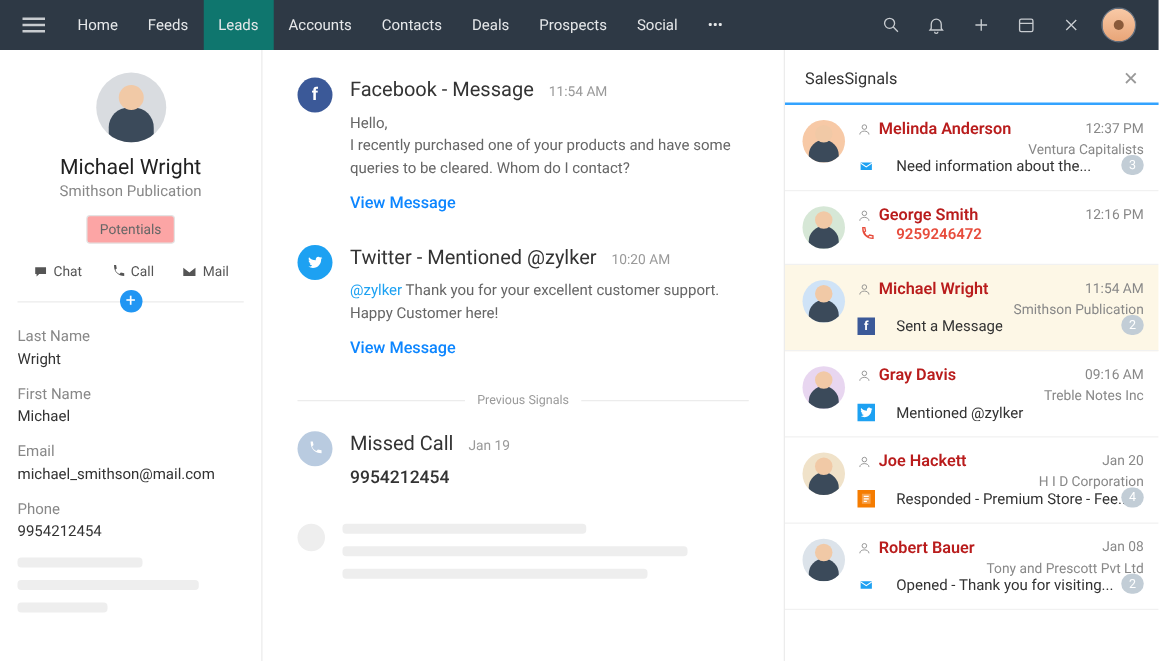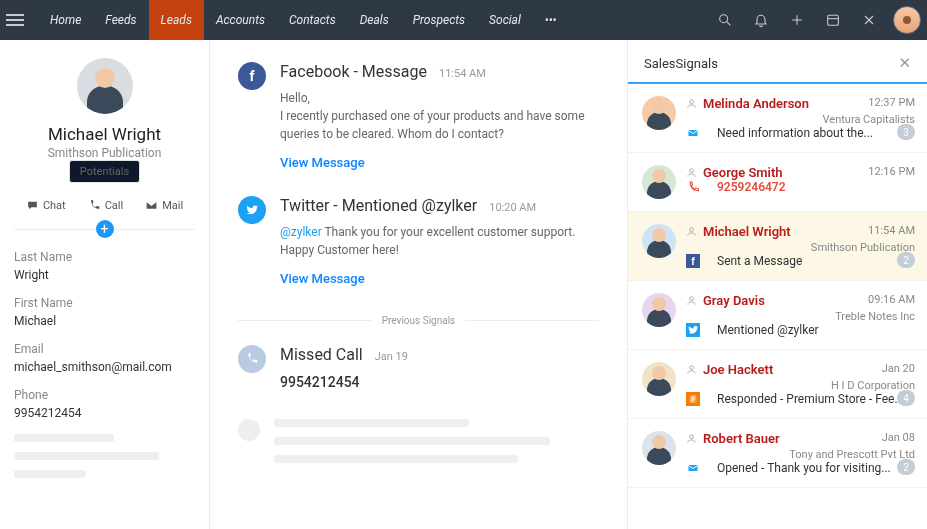--- a/index.html
+++ b/index.html
@@ -1,38 +1,38 @@
 <!DOCTYPE html>
 <html><head>
 <meta charset="utf-8">
 <style>
 *{box-sizing:border-box;margin:0;padding:0;font-family:-apple-system,BlinkMacSystemFont,"Segoe UI",Roboto,Arial,sans-serif;}
 body{width:927px;height:529px;background:#fff;overflow:hidden;font-size:13px;color:#333;}
-.topbar{height:40px;background:#2e3945;display:flex;align-items:center;padding:0 6px;color:#c8ccd0;font-style:italic;}
+.topbar{height:40px;background:#2e3945;display:flex;align-items:center;padding:0 18px;color:#c8ccd0;}
 .topbar .ham{width:18px;display:flex;flex-direction:column;gap:3px;cursor:pointer;margin-right:14px;}
 .topbar .ham span{height:2px;background:#c8ccd0;}
 .topbar .nav{display:flex;align-items:stretch;height:100%;}
 .topbar .nav a{padding:0 12px;display:flex;align-items:center;font-size:12px;cursor:pointer;color:#e6e8ea;}
-.topbar .nav a.active{background:#c2410c;}
+.topbar .nav a.active{background:#0f766e;}
 .topbar .sp{flex:1;}
 .topbar .ic{width:28px;height:28px;display:flex;align-items:center;justify-content:center;cursor:pointer;color:#c8ccd0;margin:0 4px;}
 .topbar .ic svg{width:16px;height:16px;fill:none;stroke:currentColor;stroke-width:1.6;}
 .topbar .bell{position:relative;}
 .topbar .bell::after{content:"";position:absolute;top:38px;left:50%;transform:translateX(-50%);border:6px solid transparent;border-bottom-color:#fff;}
 .topbar .avatar{width:28px;height:28px;border-radius:50%;background:linear-gradient(#f8c9a6,#e8a578);margin-left:6px;border:1px solid #647180;display:flex;align-items:center;justify-content:center;}
 .topbar .avatar .head{width:8px;height:8px;border-radius:50%;background:#8a5a3a;}
 
 .main{display:flex;height:489px;}
 .leftcol{width:210px;border-right:1px solid #ececec;display:flex;flex-direction:column;align-items:center;padding:18px 14px;}
 .leftcol .av{width:56px;height:56px;border-radius:50%;background:#d9dce0;display:flex;align-items:flex-end;justify-content:center;overflow:hidden;}
 .leftcol .av .body{width:36px;height:28px;background:#3b4a5a;border-radius:16px 16px 0 0;position:relative;}
 .leftcol .av .body::before{content:"";position:absolute;top:-18px;left:50%;transform:translateX(-50%);width:20px;height:20px;border-radius:50%;background:#f1c9a6;}
 .leftcol h2{margin-top:10px;font-weight:400;font-size:17px;color:#222;}
 .leftcol .org{font-size:12px;color:#888;margin-top:2px;}
-.leftcol .pot{font-size:11px;color:#666;background:#0f172a;border:1px solid #e3e3e3;padding:4px 10px;border-radius:3px;cursor:pointer;}
+.leftcol .pot{margin-top:12px;font-size:11px;color:#666;background:#fca5a5;border:1px solid #e3e3e3;padding:4px 10px;border-radius:3px;cursor:pointer;}
 .leftcol .comm{display:flex;gap:22px;margin-top:16px;color:#555;font-size:11px;}
 .leftcol .comm span{display:flex;align-items:center;gap:4px;cursor:pointer;}
 .leftcol .comm svg{width:13px;height:13px;fill:#555;}
 .leftcol .addrow{width:100%;position:relative;height:14px;margin-top:10px;}
 .leftcol .addrow::before{content:"";position:absolute;top:50%;left:0;right:0;border-top:1px solid #ececec;}
 .leftcol .addbtn{position:absolute;left:50%;top:50%;transform:translate(-50%,-50%);width:18px;height:18px;border-radius:50%;background:#2196f3;display:flex;align-items:center;justify-content:center;color:#fff;font-size:14px;line-height:1;cursor:pointer;}
 .fields{width:100%;margin-top:14px;font-size:12px;}
 .fields .frow{margin-bottom:14px;}
 .fields .lab{color:#888;margin-bottom:4px;}
 .fields .val{color:#333;}

